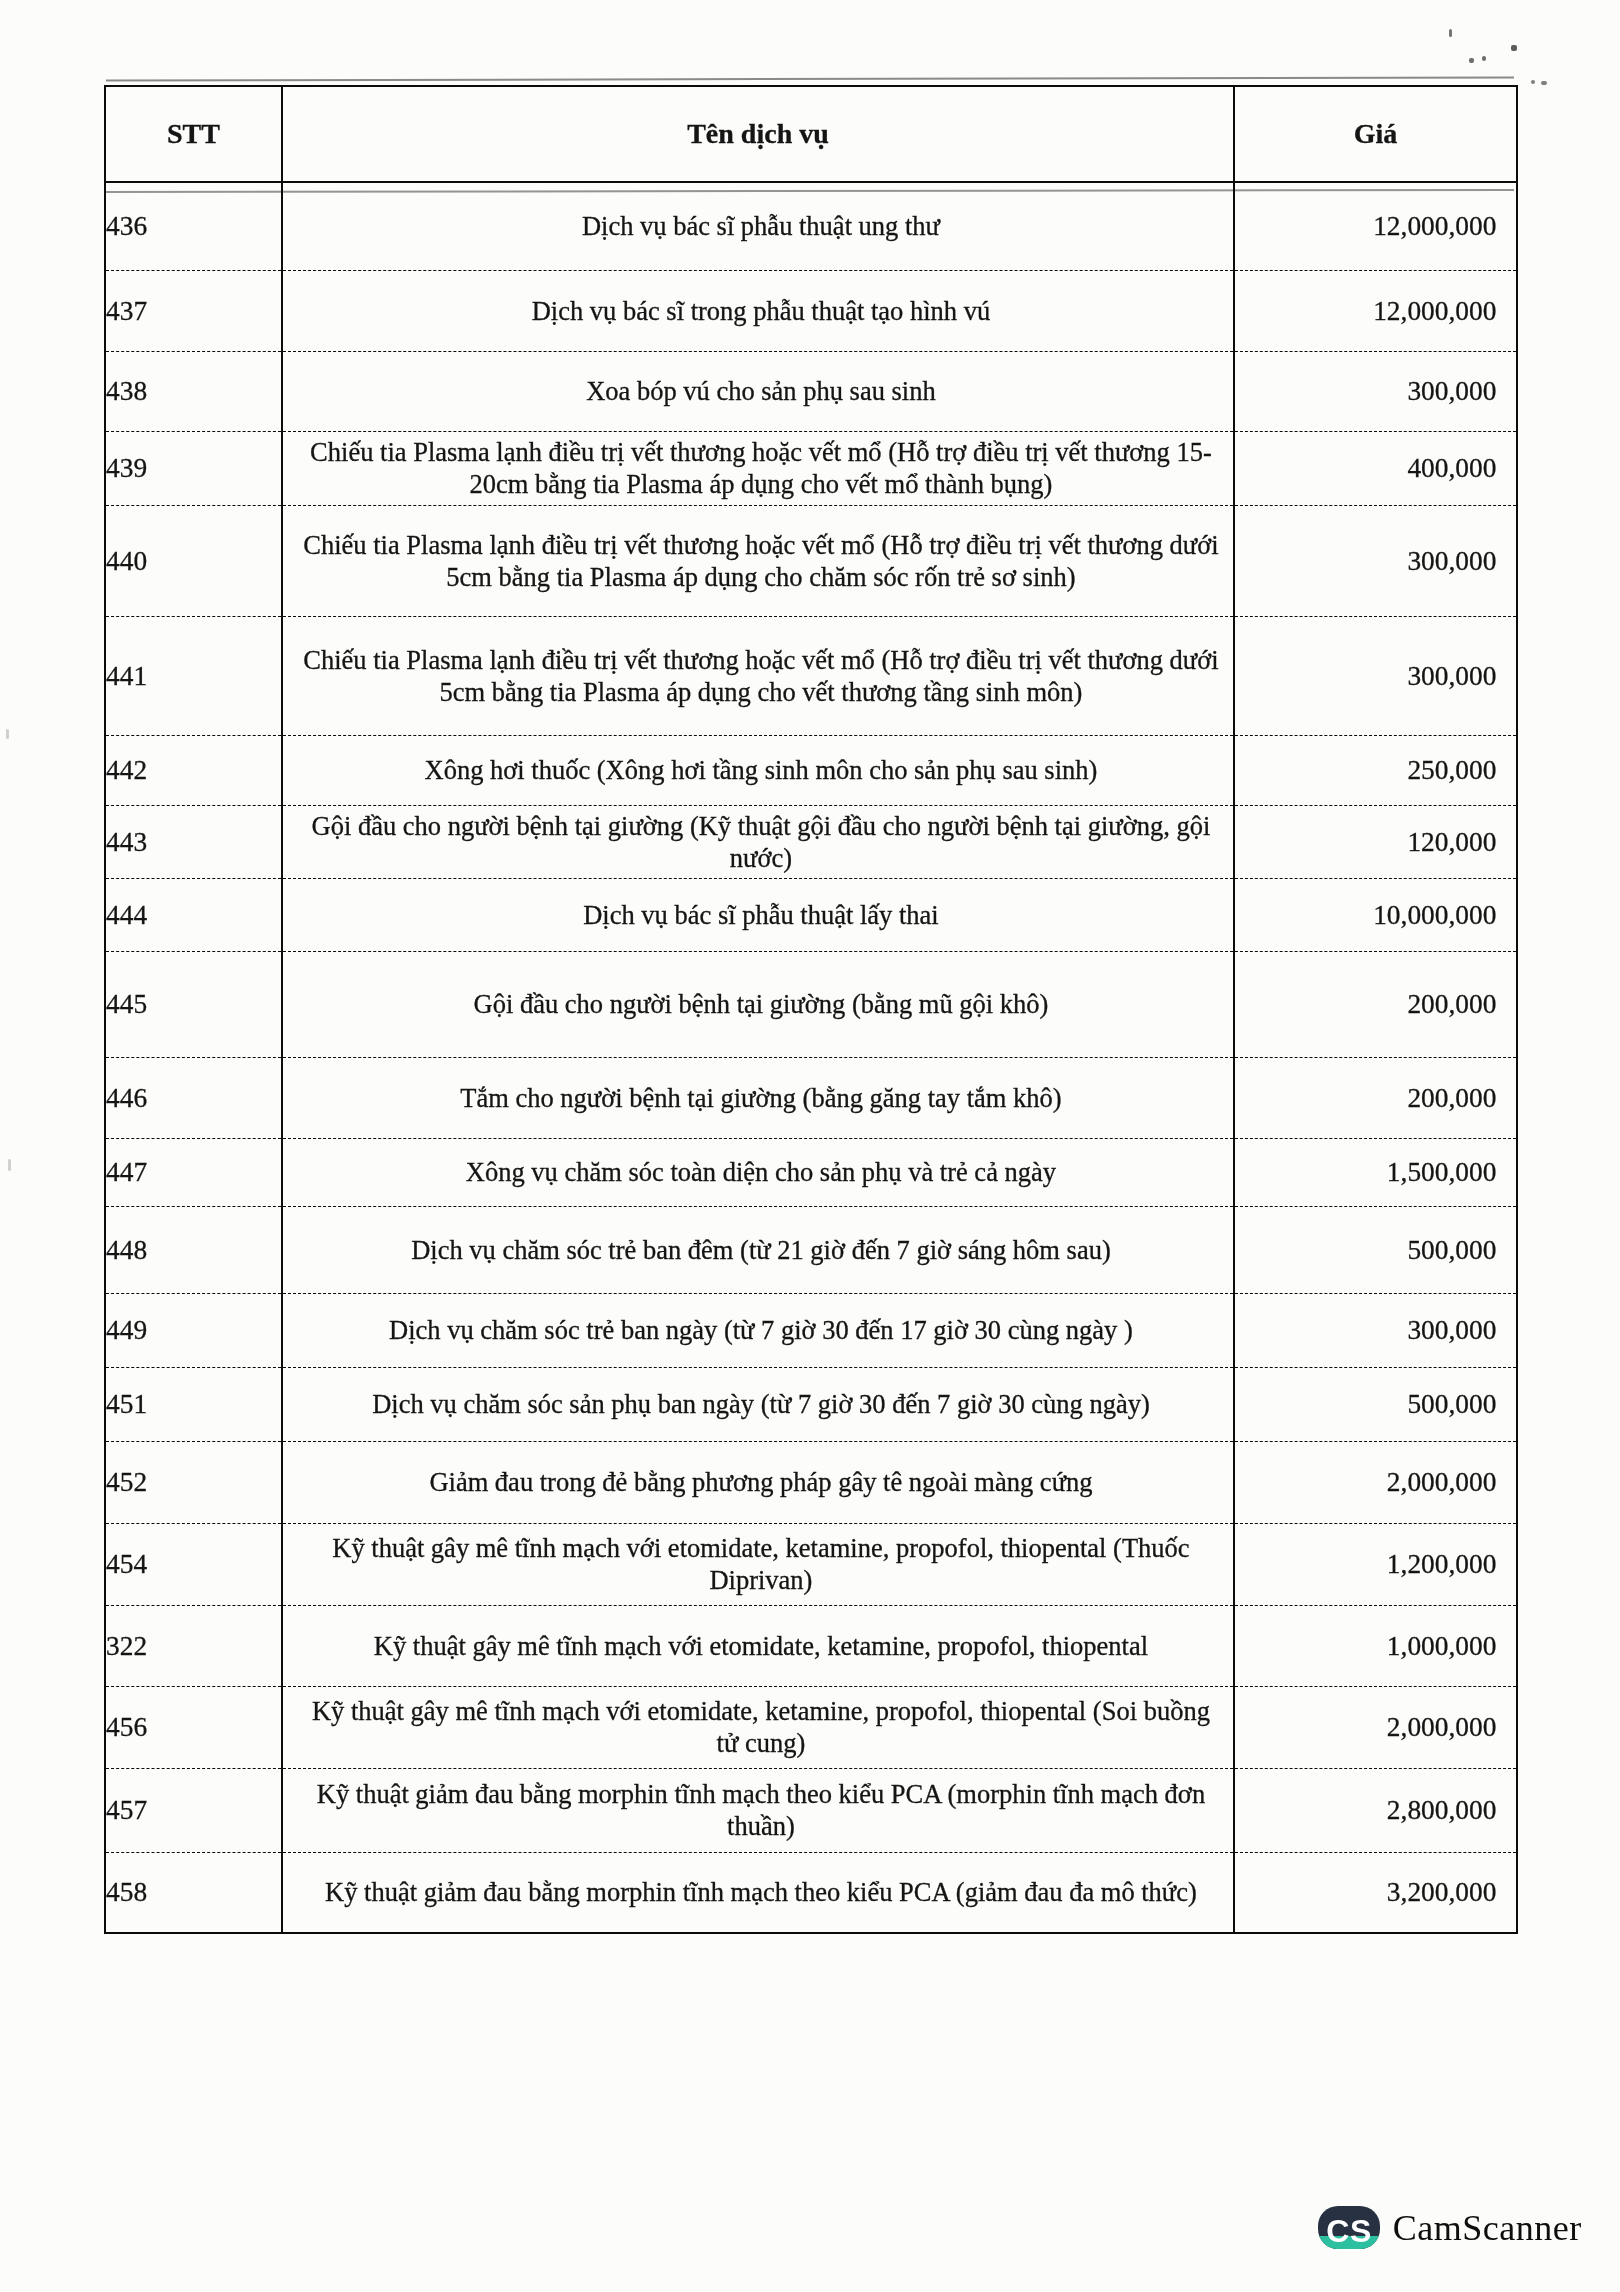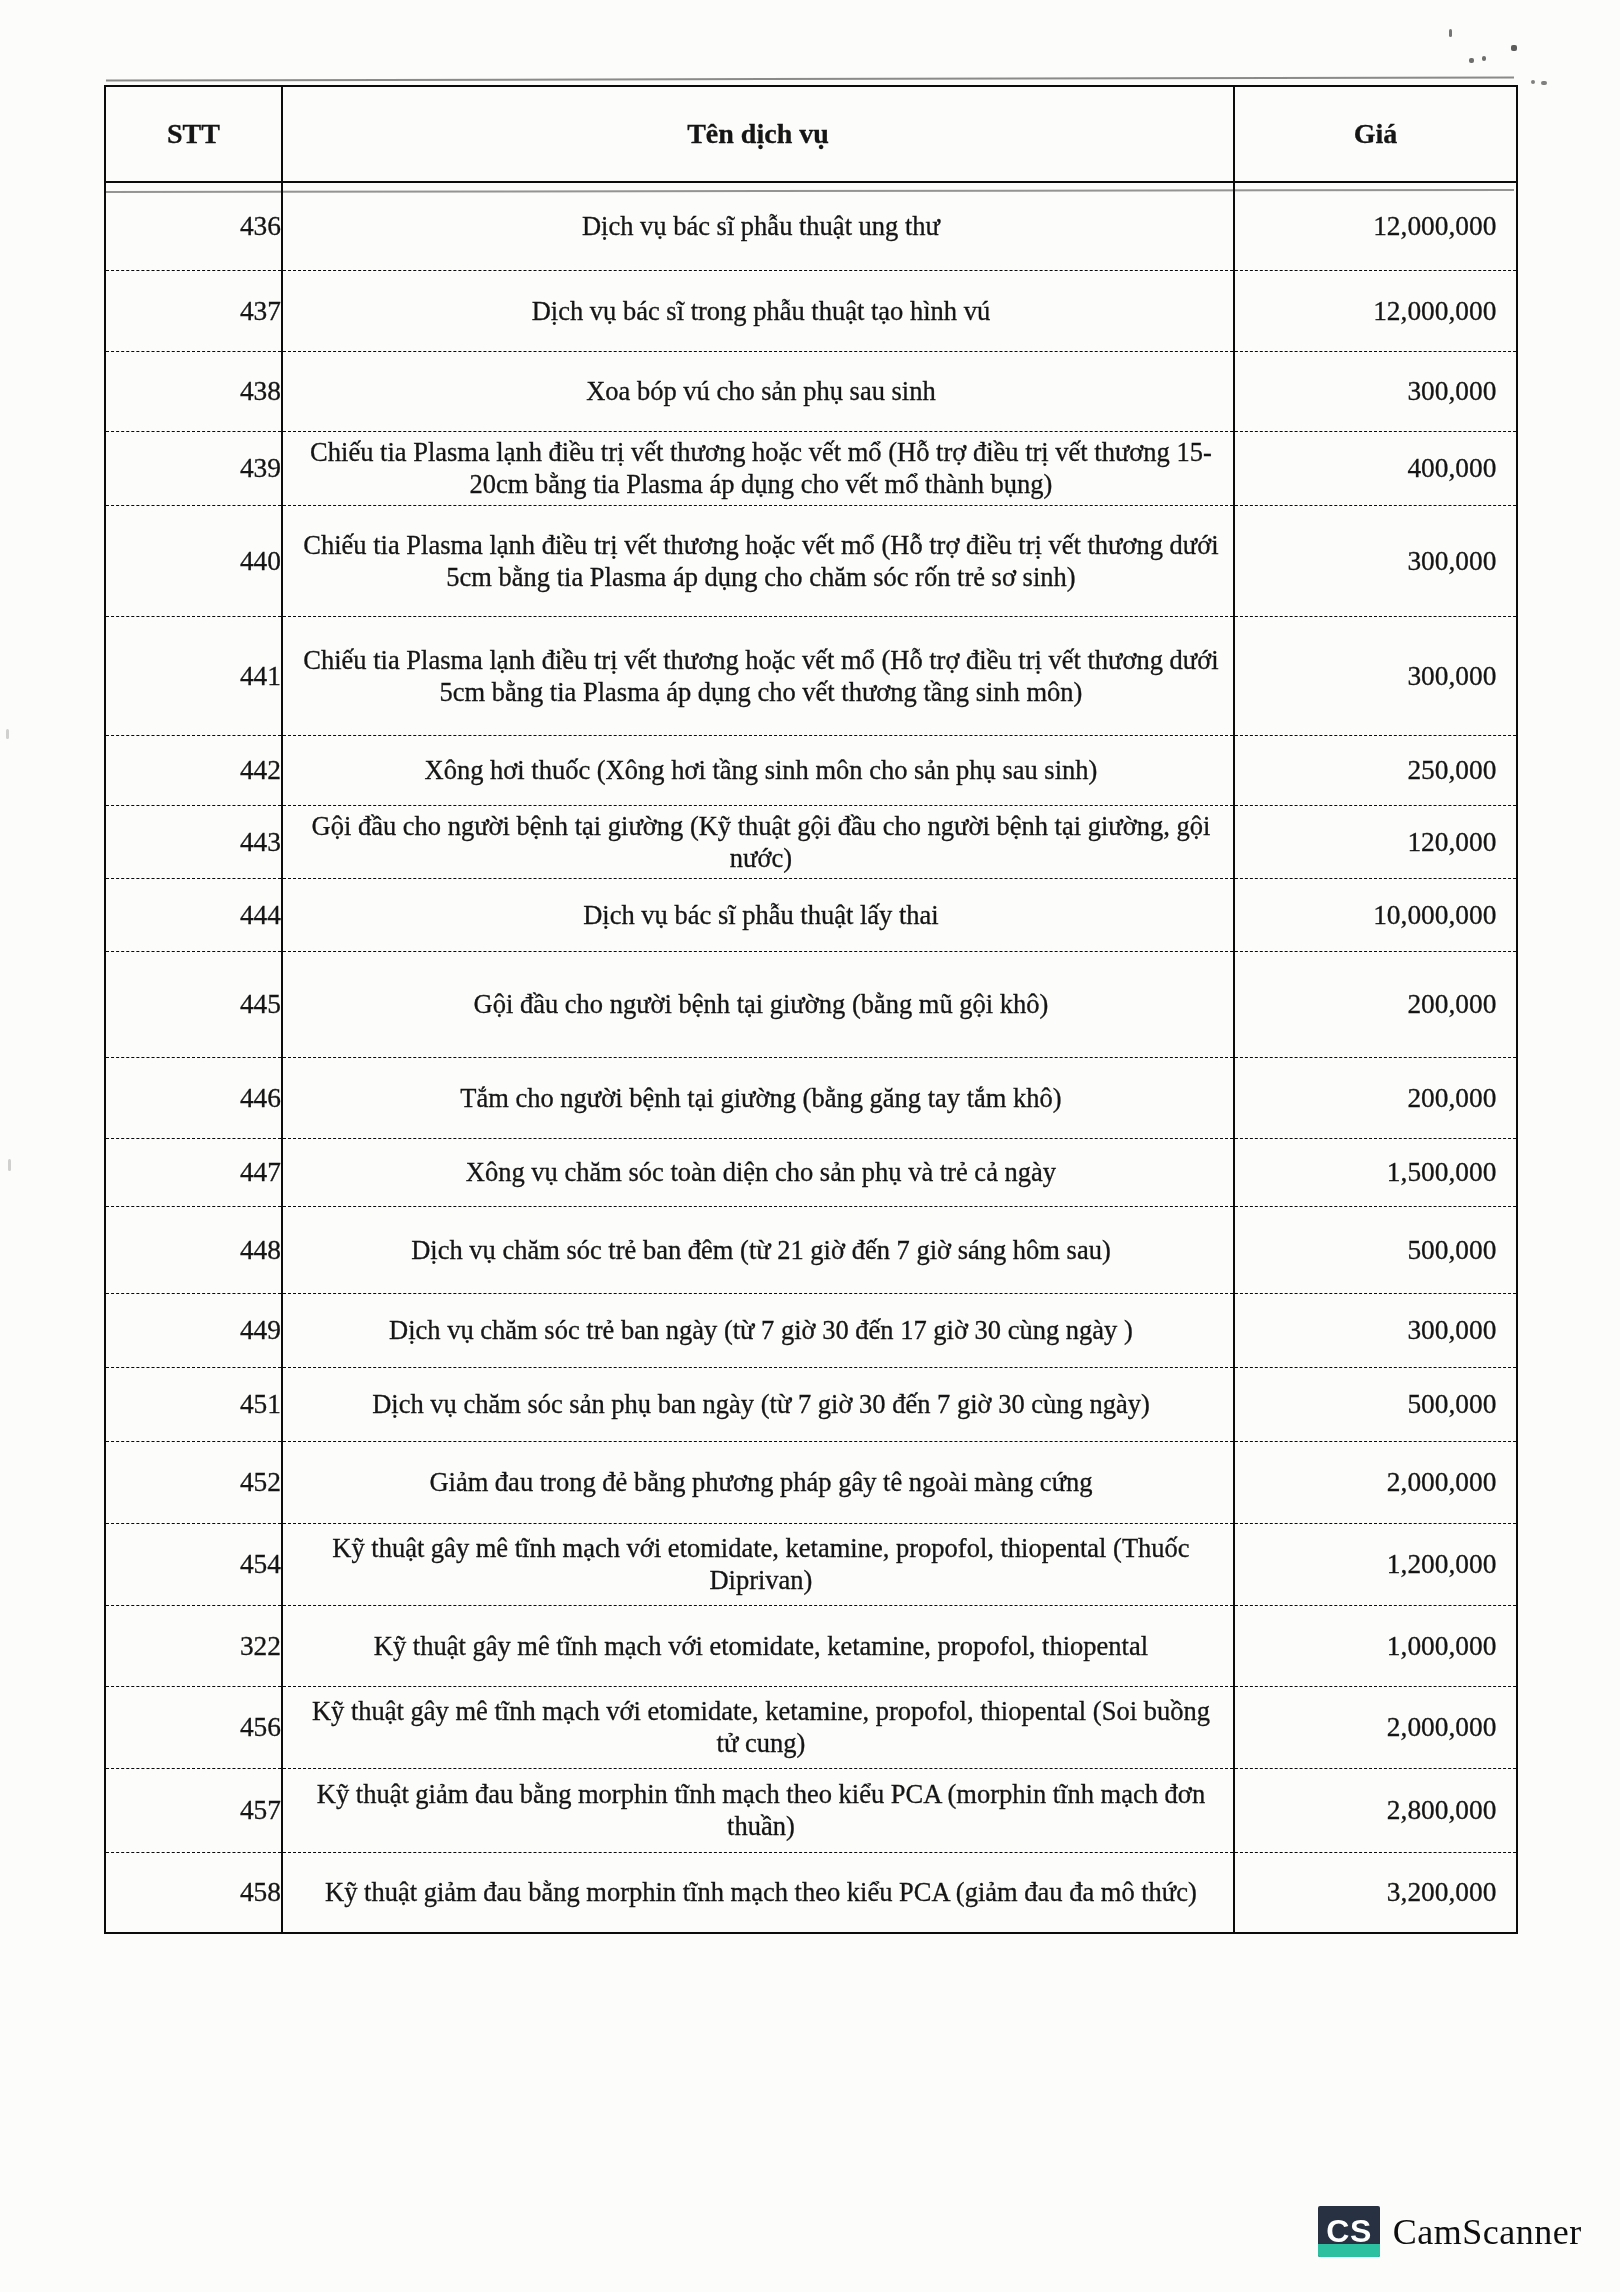--- a/index.html
+++ b/index.html
@@ -38,43 +38,43 @@
     text-align:center; vertical-align:middle;margin-left:36px;
     -webkit-text-stroke:0.3px #151515;
   }
   tbody td {
     border-top:1.5px dashed #3c3c3c;
     vertical-align:middle;
     font-size:26.5px;
     line-height:32px;
     -webkit-text-stroke:0.3px #151515;
   }
-  td.stt   { text-align:right; font-size:27.4px; }
+  td.stt   { text-align:left; font-size:27.4px; }
   td.svc   { text-align:center; padding:2px 9.8px 2px 15.7px; }
   td.price { text-align:right; padding-right:19.6px; font-size:27.4px;font-family:Liberation Serif, serif; }
   .v-line-r { border-right:2.5px solid #0b0b0b; }
   
   .speck { position:absolute; background:#4a4a4a; border-radius:2px; }
   .sp1 { left:1449px; top:29px;  width:2.9px; height:7.8px; opacity:.75; }
   .sp2 { left:1469px; top:58px;  width:4.9px; height:4.9px; opacity:.8; }
   .sp3 { left:1482px; top:56px;  width:3.9px; height:4.9px; opacity:.8; }
   .sp4 { left:1511px; top:45px;  width:5.9px; height:5.9px; opacity:.9; }
   .sp5 { left:1531px; top:80px;  width:3.9px; height:3.9px; opacity:.7; }
   .sp6 { left:1541px; top:81px;  width:5.9px; height:3.9px; opacity:.7; }
   .sp7 { left:5.9px;  top:729px;   width:2.9px; height:9.8px; opacity:.25; }
   .sp8 { left:7.8px;  top:1159px;  width:2.9px; height:11.8px; opacity:.25; }
   
   .watermark {
     position:absolute; left:1318px; top:2206px;
     display:flex; align-items:center;
   }
   .cs-icon {
     position:relative;
-    width:62px; height:51px;
-    border-radius:2px;
+    width:62px; height:43px;
+    border-radius:20px;
     overflow:hidden;
     flex:0 0 auto;
   }
   .cs-icon .cs-top {
     position:absolute; inset:0;
   }
   .cs-icon .cs-strip {
     position:absolute; left:0; right:0; bottom:0; height:12.7px;
   }
   .cs-icon .cs-label {

